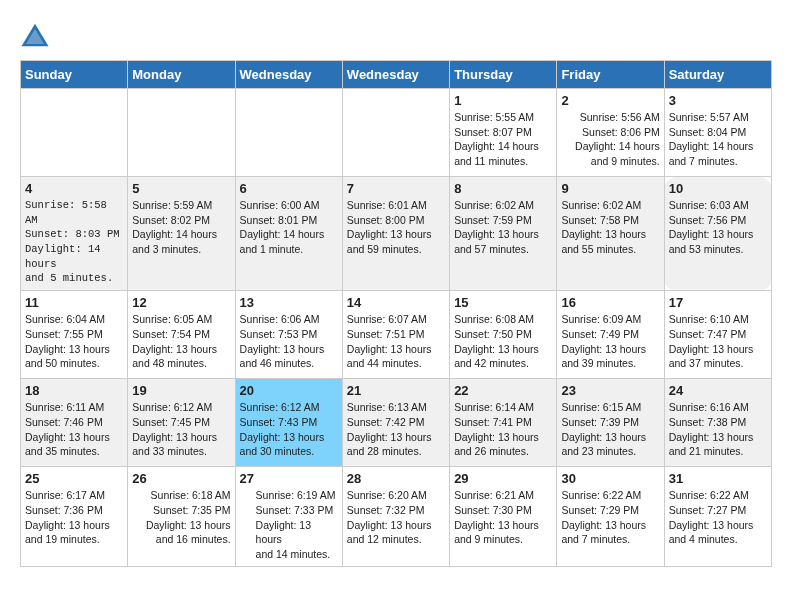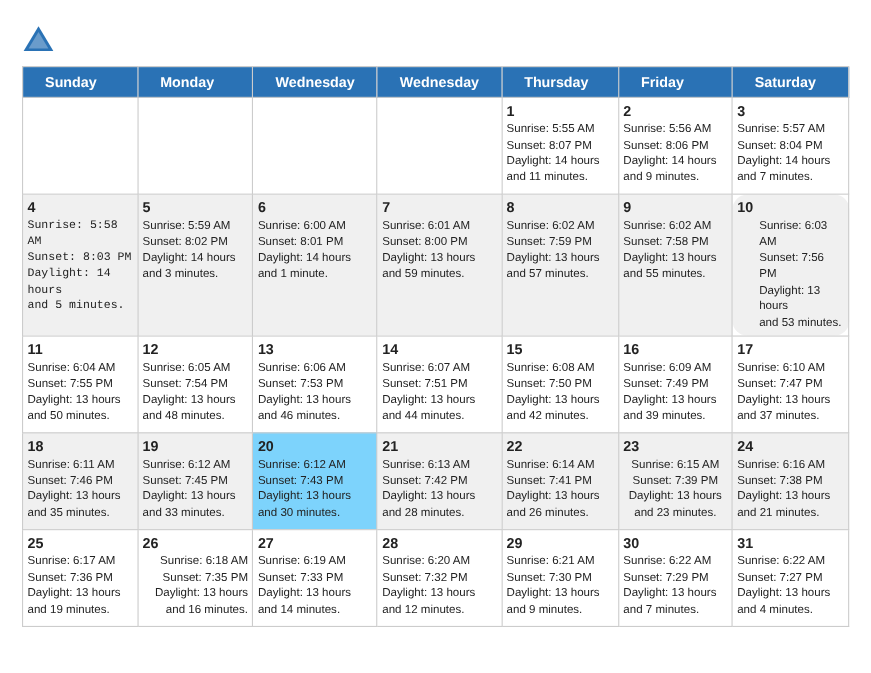--- a/index.html
+++ b/index.html
@@ -50,21 +50,21 @@
     }
     .calendar {
       width: 100%;
       border-collapse: collapse;
     }
     .calendar th {
       background-color: #2a72b5;
       color: #fff;
       font-size: 13px;
       font-weight: bold;
-      padding: 6px 20px;
+      padding: 6px 4px;
       text-align: left;
       border: 1px solid #ccc;
     }
     .calendar td {
       border: 1px solid #ccc;
       vertical-align: top;
       padding: 4px;
       width: calc(100% / 7);
       height: 88px;
       font-size: 10.5px;
@@ -126,21 +126,21 @@
         <td class="empty-cell"></td>
         <td>
           <span class="day-number">1</span>
           <div class="day-info" style="white-space: pre-line;">Sunrise: 5:55 AM
 Sunset: 8:07 PM
 Daylight: 14 hours
 and 11 minutes.</div>
         </td>
         <td>
           <span class="day-number">2</span>
-          <div class="day-info" style="white-space: pre-line;">Sunrise: 5:56 AM
+          <div class="day-info" style="white-space: pre-line; text-align: right;">Sunrise: 5:56 AM
 Sunset: 8:06 PM
 Daylight: 14 hours
 and 9 minutes.</div>
         </td>
         <td>
           <span class="day-number">3</span>
           <div class="day-info" style="white-space: pre-line;">Sunrise: 5:57 AM
 Sunset: 8:04 PM
 Daylight: 14 hours
 and 7 minutes.</div>
@@ -184,21 +184,21 @@
         </td>
         <td style="background: rgb(240, 240, 240);">
           <span class="day-number">9</span>
           <div class="day-info" style="white-space: pre-line;">Sunrise: 6:02 AM
 Sunset: 7:58 PM
 Daylight: 13 hours
 and 55 minutes.</div>
         </td>
         <td style="background: rgb(240, 240, 240); border-radius: 13px;">
           <span class="day-number">10</span>
-          <div class="day-info" style="white-space: pre-line; margin-left: 20px;">Sunrise: 6:03 AM
+          <div class="day-info" style="white-space: pre-line;">Sunrise: 6:03 AM
 Sunset: 7:56 PM
 Daylight: 13 hours
 and 53 minutes.</div>
         </td>
       </tr>
       <tr>
         <td>
           <span class="day-number">11</span>
           <div class="day-info" style="white-space: pre-line;">Sunrise: 6:04 AM
 Sunset: 7:55 PM
@@ -279,21 +279,21 @@
         </td>
         <td style="background: rgb(240, 240, 240);">
           <span class="day-number">22</span>
           <div class="day-info" style="white-space: pre-line;">Sunrise: 6:14 AM
 Sunset: 7:41 PM
 Daylight: 13 hours
 and 26 minutes.</div>
         </td>
         <td style="background: rgb(240, 240, 240);">
           <span class="day-number">23</span>
-          <div class="day-info" style="white-space: pre-line; text-align: center;">Sunrise: 6:15 AM
+          <div class="day-info" style="white-space: pre-line;">Sunrise: 6:15 AM
 Sunset: 7:39 PM
 Daylight: 13 hours
 and 23 minutes.</div>
         </td>
         <td style="background: rgb(240, 240, 240);">
           <span class="day-number">24</span>
           <div class="day-info" style="white-space: pre-line;">Sunrise: 6:16 AM
 Sunset: 7:38 PM
 Daylight: 13 hours
 and 21 minutes.</div>
@@ -309,21 +309,21 @@
         </td>
         <td>
           <span class="day-number">26</span>
           <div class="day-info" style="white-space: pre-line; text-align: right;">Sunrise: 6:18 AM
 Sunset: 7:35 PM
 Daylight: 13 hours
 and 16 minutes.</div>
         </td>
         <td>
           <span class="day-number">27</span>
-          <div class="day-info" style="white-space: pre-line;">Sunrise: 6:19 AM
+          <div class="day-info" style="white-space: pre-line; margin-left: 16px;">Sunrise: 6:19 AM
 Sunset: 7:33 PM
 Daylight: 13 hours
 and 14 minutes.</div>
         </td>
         <td>
           <span class="day-number">28</span>
           <div class="day-info" style="white-space: pre-line;">Sunrise: 6:20 AM
 Sunset: 7:32 PM
 Daylight: 13 hours
 and 12 minutes.</div>

